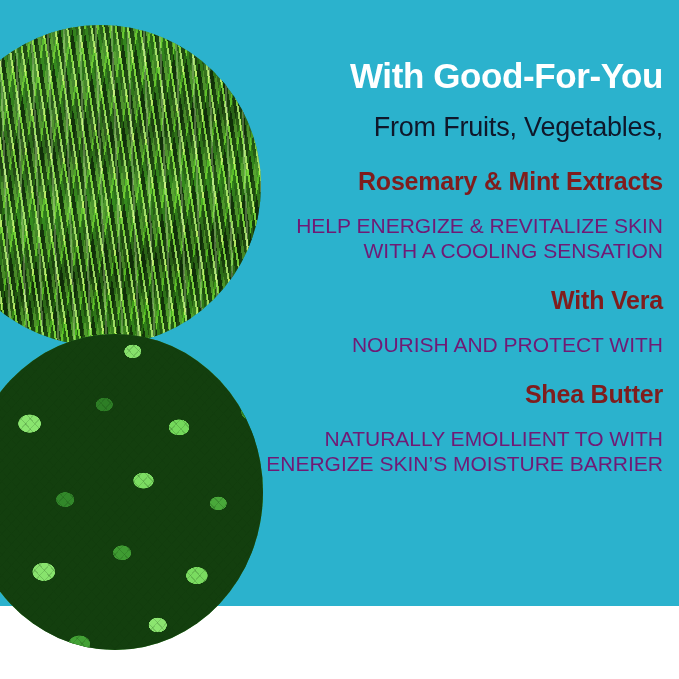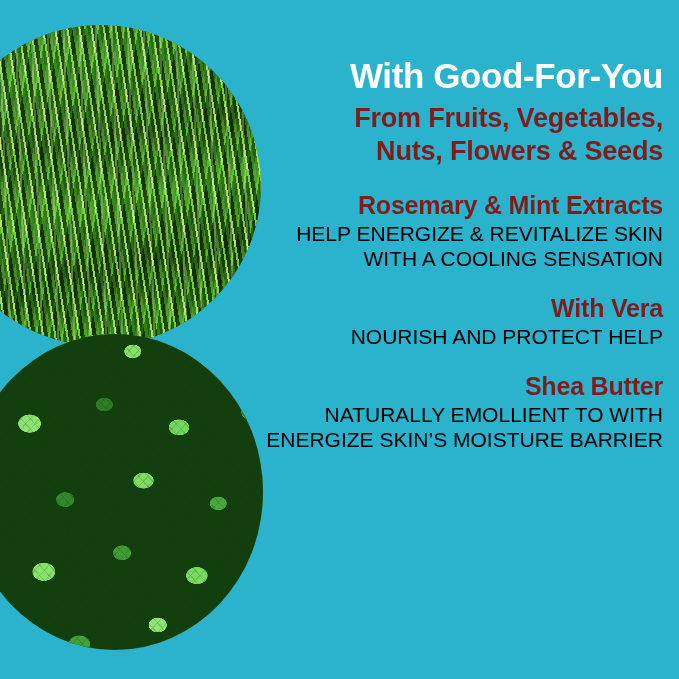--- a/index.html
+++ b/index.html
@@ -3,21 +3,21 @@
 <meta charset="utf-8">
 <style>
   * { margin:0; padding:0; box-sizing:border-box; }
   html, body {
     width:679px; height:679px;
     overflow:hidden;
     font-family:"Liberation Sans", sans-serif;
   }
   #stage {
     position:relative;
-    width:679px; height:679px;
+    width:679px; height:606px;
     background:#2BB2CD;
   }
 
   
   .photo-circle {
     position:absolute;
     border-radius:50%;
     overflow:hidden;
   }
   #rosemary-circle {
@@ -124,41 +124,41 @@
   }
   .headline {
     color:#FFFFFF;
     font-weight:bold;
     font-size:35px;
     line-height:42px;
     letter-spacing:-0.4px;
     margin-top:55px;
   }
   .subhead {
-    color:#7f1d1d;
-    font-weight:bold;
+    color:#0f172a;
+    font-weight:normal;
     font-size:27px;
     line-height:33px;
-    margin-top:5px;
+    margin-top:14px;
     letter-spacing:-0.2px;
   }
   .benefit { margin-top:22px; }
   .benefit-title {
     color:#7f1d1d;
     font-weight:bold;
     font-size:25px;
     line-height:30px;
     letter-spacing:-0.2px;
   }
   .benefit-body {
-    color:#000000;
+    color:#701a75;
     font-size:21px;
     line-height:25px;
     letter-spacing:0px;
-    margin-top:1px;
+    margin-top:17px;
   }
   .benefit-body div { white-space:nowrap; }
 </style>
 </head>
 <body>
 
 <div id="stage">
 
   <div id="rosemary-circle" class="photo-circle">
     <div class="needles"></div>
@@ -172,35 +172,34 @@
   </div>
 
   <div id="content">
 
     <div class="headline">
       <div>With Good-For-You</div>
     </div>
 
     <div class="subhead">
       <div>From Fruits, Vegetables,</div>
-      <div>Nuts, Flowers &amp; Seeds</div>
     </div>
 
     <div class="benefit">
       <div class="benefit-title">Rosemary &amp; Mint Extracts</div>
       <div class="benefit-body">
         <div>HELP ENERGIZE &amp; REVITALIZE SKIN</div>
         <div>WITH A COOLING SENSATION</div>
       </div>
     </div>
 
     <div class="benefit">
       <div class="benefit-title">With Vera</div>
       <div class="benefit-body">
-        <div>NOURISH AND PROTECT HELP</div>
+        <div>NOURISH AND PROTECT WITH</div>
       </div>
     </div>
 
     <div class="benefit">
       <div class="benefit-title">Shea Butter</div>
       <div class="benefit-body">
         <div>NATURALLY EMOLLIENT TO WITH</div>
         <div>ENERGIZE SKIN’S MOISTURE BARRIER</div>
       </div>
     </div>

